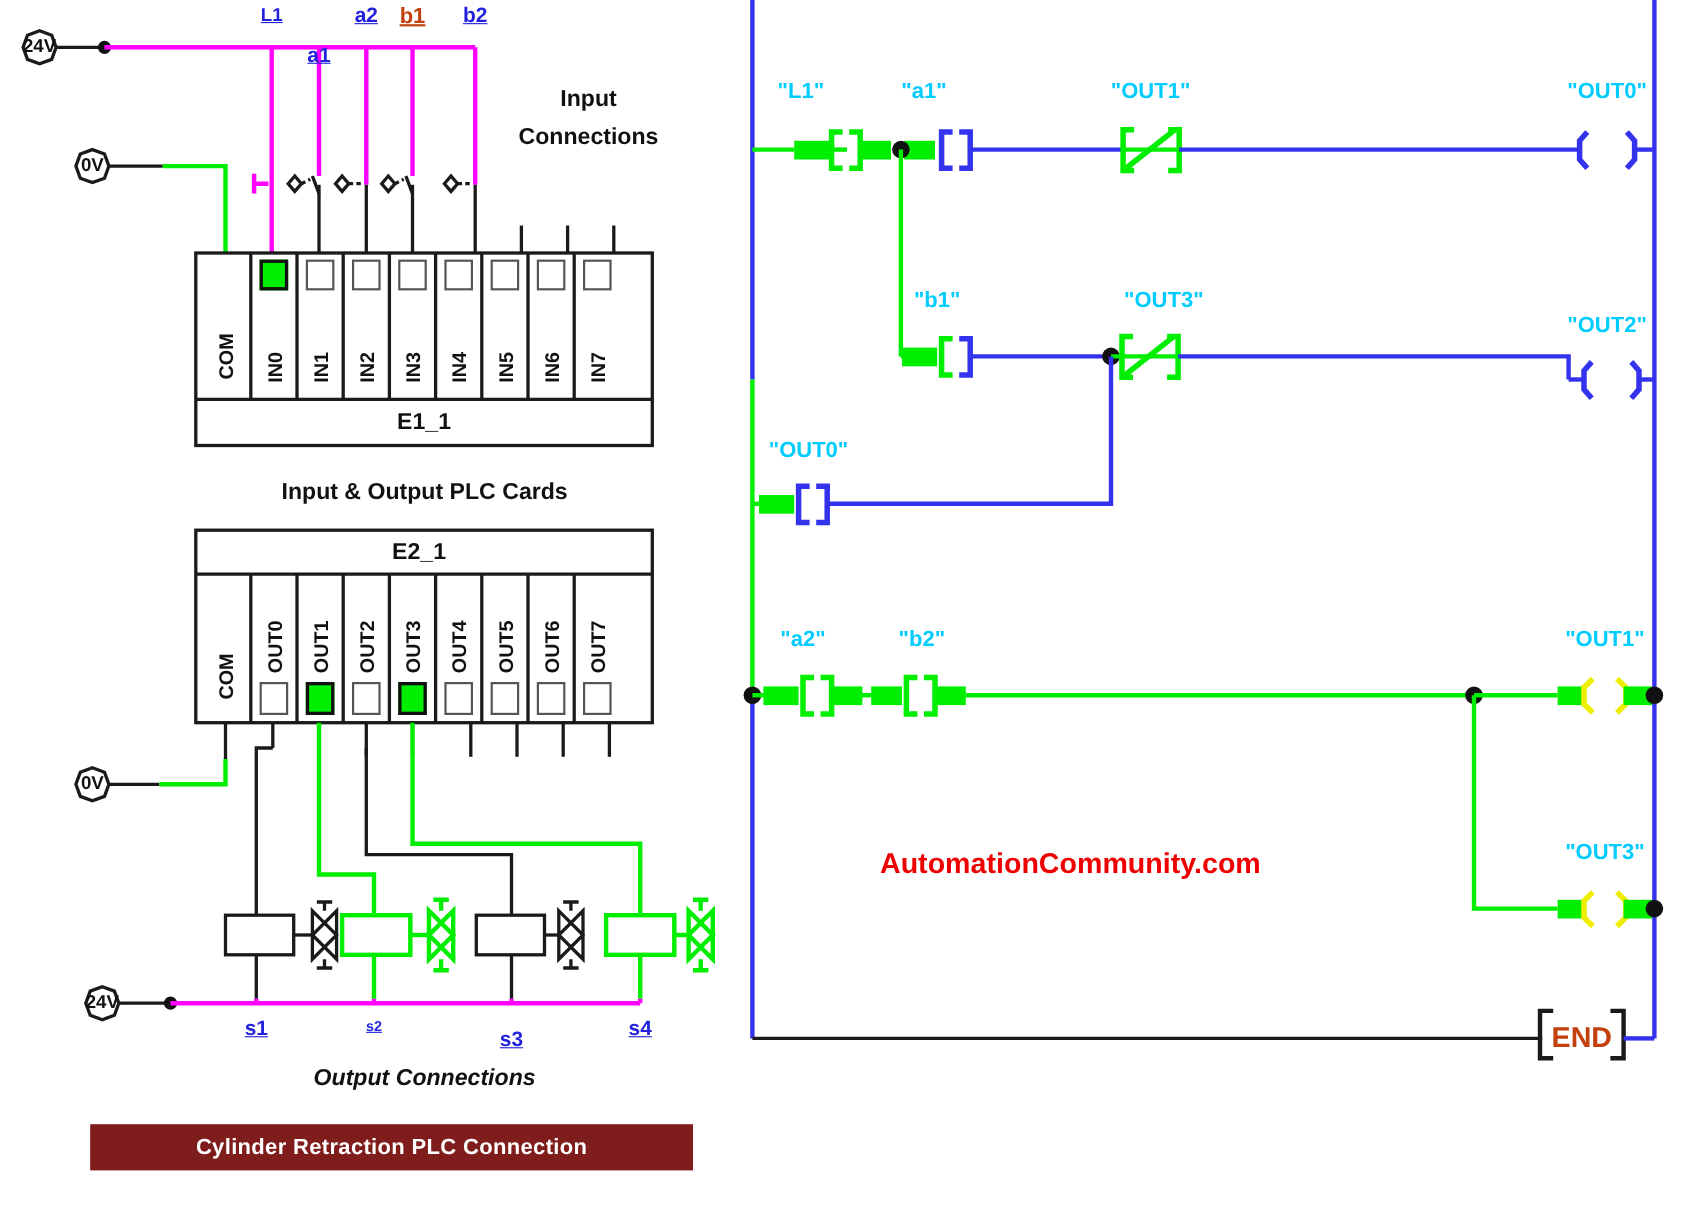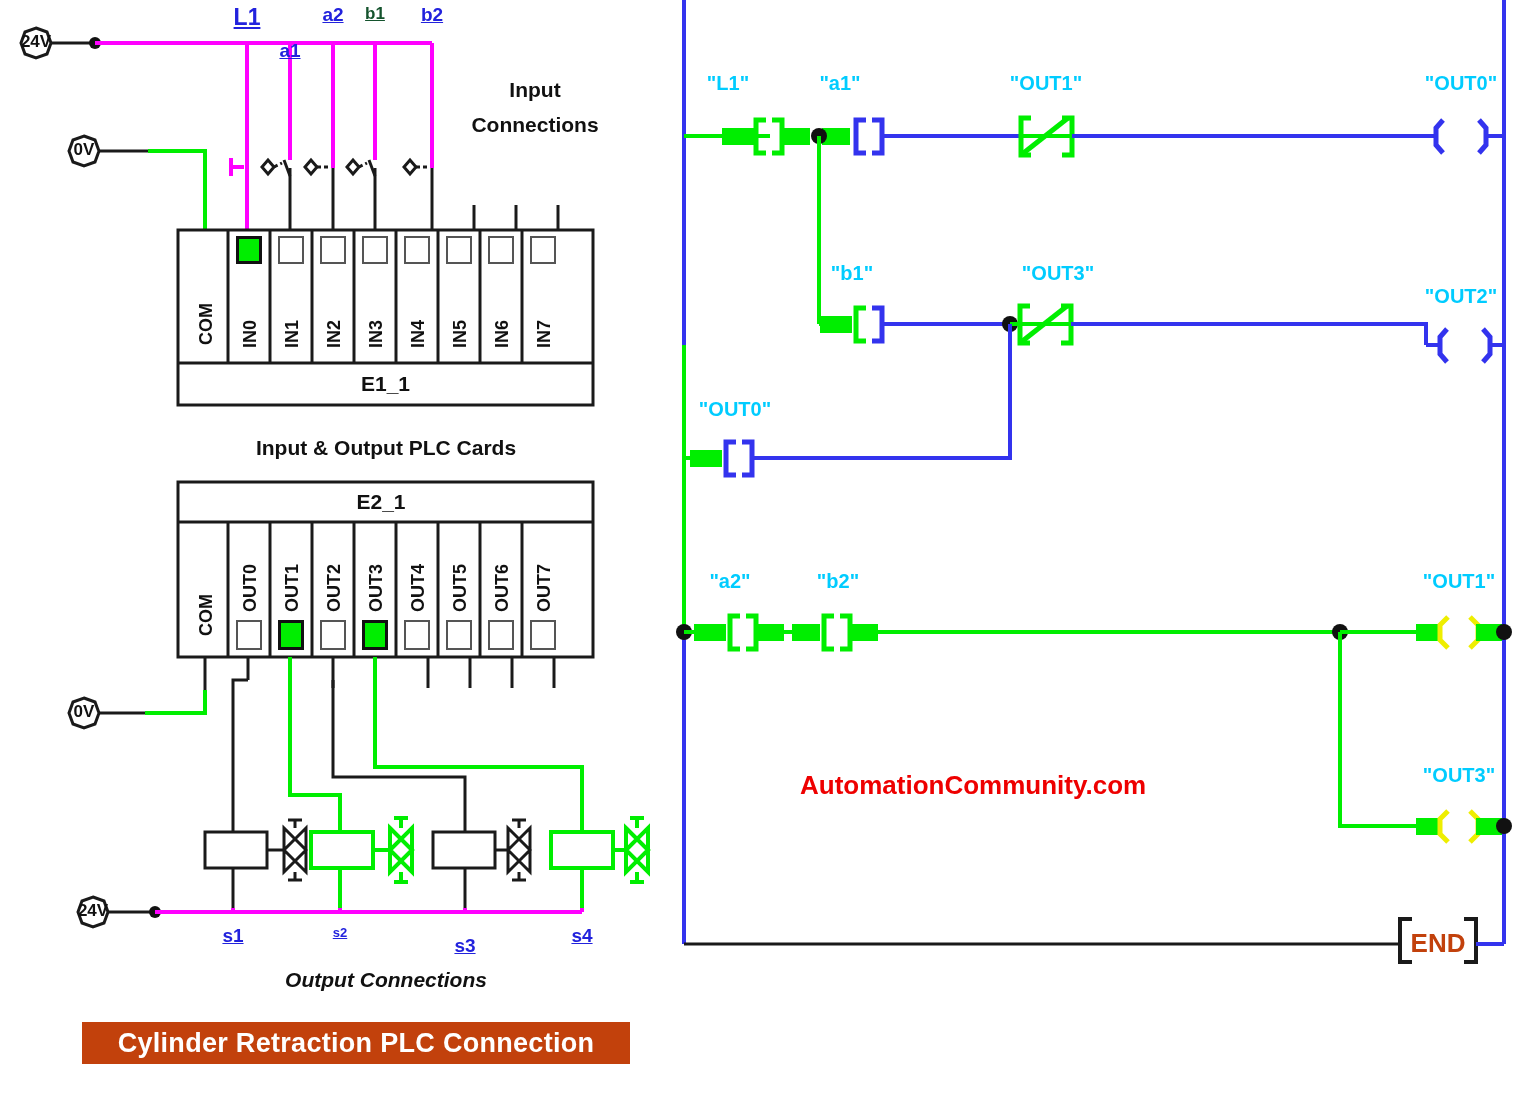--- a/index.html
+++ b/index.html
@@ -268,24 +268,24 @@
     <circle cx="1504" cy="826" r="8" fill="#111111"></circle>
 
     <g>
       <path d="M1412,919 L1400,919 L1400,962 L1412,962" fill="none" stroke="#1a1a1a" stroke-width="4"></path>
       <path d="M1464,919 L1476,919 L1476,962 L1464,962" fill="none" stroke="#1a1a1a" stroke-width="4"></path>
       <line x1="1476" y1="944" x2="1504" y2="944" stroke="#3333ee" stroke-width="4"></line>
     </g>
   </svg>
 
   <div id="overlay">
-      <div class="lbl" style="left: 231px; top: 4px; width: 32px; text-align: center; color: rgb(34, 34, 221); font-size: 23px; font-weight: bold; text-decoration: underline;">L1</div>
+      <div class="lbl" style="left: 231px; top: 4px; width: 32px; text-align: center; color: rgb(34, 34, 221); font-size: 17px; font-weight: bold; text-decoration: underline;">L1</div>
       <div class="lbl" style="left: 274px; top: 4px; width: 32px; text-align: center; color: rgb(34, 34, 221); font-size: 19px; font-weight: bold; text-decoration: underline; margin-top: 36px;">a1</div>
       <div class="lbl" style="left: 317px; top: 4px; width: 32px; text-align: center; color: rgb(34, 34, 221); font-size: 19px; font-weight: bold; text-decoration: underline;">a2</div>
-      <div class="lbl" style="left: 359px; top: 4px; width: 32px; text-align: center; color: #14532d; font-size: 17px; font-weight: bold; text-decoration: underline;">b1</div>
+      <div class="lbl" style="left: 359px; top: 4px; width: 32px; text-align: center; color: #c2410c; font-size: 20px; font-weight: bold; text-decoration: underline;">b1</div>
       <div class="lbl" style="left: 416px; top: 4px; width: 32px; text-align: center; color: rgb(34, 34, 221); font-size: 19px; font-weight: bold; text-decoration: underline;">b2</div>
       <div class="lbl" style="left: 217px; top: 925px; width: 32px; text-align: center; color: rgb(34, 34, 221); font-size: 19px; font-weight: bold; text-decoration: underline;">s1</div>
       <div class="lbl" style="left: 324px; top: 925px; width: 32px; text-align: center; color: rgb(34, 34, 221); font-size: 13px; font-weight: bold; text-decoration: underline;">s2</div>
       <div class="lbl" style="left: 449px; top: 925px; width: 32px; text-align: center; color: rgb(34, 34, 221); font-size: 19px; font-weight: bold; text-decoration: underline; margin-top: 10px;">s3</div>
       <div class="lbl" style="left: 566px; top: 925px; width: 32px; text-align: center; color: rgb(34, 34, 221); font-size: 19px; font-weight: bold; text-decoration: underline;">s4</div>
       <div class="lbl" style="left: 14px; top: 32px; width: 44px; text-align: center; font-size: 17px; font-weight: bold; color: rgb(17, 17, 17);">24V</div>
       <div class="lbl" style="left: 62px; top: 140px; width: 44px; text-align: center; font-size: 17px; font-weight: bold; color: rgb(17, 17, 17);">0V</div>
       <div class="lbl" style="left: 62px; top: 702px; width: 44px; text-align: center; font-size: 17px; font-weight: bold; color: rgb(17, 17, 17);">0V</div>
       <div class="lbl" style="left: 71px; top: 901px; width: 44px; text-align: center; font-size: 17px; font-weight: bold; color: rgb(17, 17, 17);">24V</div>
       <div class="lbl" style="left: 440px; top: 78px; width: 190px; text-align: center; font-size: 21px; font-weight: bold; color: rgb(17, 17, 17);">Input</div>
@@ -337,17 +337,17 @@
       <div class="lbl" style="left: 1411px; top: 285px; width: 100px; text-align: center; color: rgb(0, 204, 255); font-size: 20px; font-weight: bold;">"OUT2"</div>
       <div class="lbl" style="left: 685px; top: 398px; width: 100px; text-align: center; color: rgb(0, 204, 255); font-size: 20px; font-weight: bold;">"OUT0"</div>
       <div class="lbl" style="left: 680px; top: 570px; width: 100px; text-align: center; color: rgb(0, 204, 255); font-size: 20px; font-weight: bold;">"a2"</div>
       <div class="lbl" style="left: 788px; top: 570px; width: 100px; text-align: center; color: rgb(0, 204, 255); font-size: 20px; font-weight: bold;">"b2"</div>
       <div class="lbl" style="left: 1409px; top: 570px; width: 100px; text-align: center; color: rgb(0, 204, 255); font-size: 20px; font-weight: bold;">"OUT1"</div>
       <div class="lbl" style="left: 1409px; top: 764px; width: 100px; text-align: center; color: rgb(0, 204, 255); font-size: 20px; font-weight: bold;">"OUT3"</div>
       <div class="lbl" style="left: 800px; top: 770px; font-size: 26px; font-weight: bold; color: rgb(238, 0, 0);">AutomationCommunity.com</div>
       <div class="lbl" style="left: 1404px; top: 928px; width: 68px; text-align: center; font-size: 26px; font-weight: bold; color: #c2410c;">END</div>
     </div>
 
-  <div class="cap" style="left:82px;top:1022px;width:548px;height:42px;background:#c2410c;font-size:27px;">
+  <div class="cap" style="left:82px;top:1022px;width:548px;height:42px;background:#7f1d1d;font-size:20px;">
     <span>Cylinder Retraction PLC Connection</span>
   </div>
 
 </div>
 
 </body></html>

